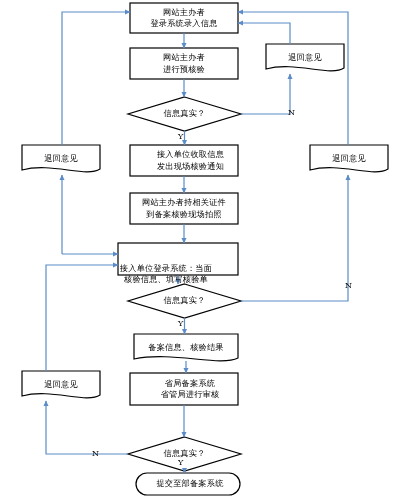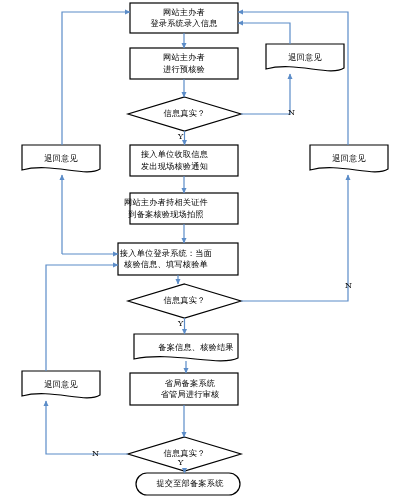--- a/index.html
+++ b/index.html
@@ -103,30 +103,30 @@
       </g>
   </svg>
 
   <div id="labels-layer">
       <div class="node-label" style="left: 130px; top: 3px; width: 108px; height: 30px;">网站主办者
 登录系统录入信息</div>
       <div class="node-label" style="left: 130px; top: 48px; width: 108px; height: 31px;">网站主办者
 进行预核验</div>
       <div class="node-label" style="left: 128px; top: 97px; width: 113px; height: 34px;">信息真实？</div>
       <div class="node-label" style="left: 266px; top: 44px; width: 78px; height: 28px;">退回意见</div>
-      <div class="node-label" style="left: 130px; top: 145px; width: 89px; height: 31px;">接入单位收取信息
+      <div class="node-label" style="left: 146px; top: 145px; width: 89px; height: 31px;">接入单位收取信息
 发出现场核验通知</div>
       <div class="node-label" style="left: 22px; top: 145px; width: 78px; height: 28px;">退回意见</div>
       <div class="node-label" style="left: 310px; top: 145px; width: 78px; height: 28px;">退回意见</div>
-      <div class="node-label" style="left: 112px; top: 193px; width: 108px; height: 31px;">网站主办者持相关证件
+      <div class="node-label" style="left: 130px; top: 193px; width: 108px; height: 31px;">网站主办者持相关证件
 到备案核验现场拍照</div>
-      <div class="node-label" style="left: 118px; top: 243px; width: 96px; height: 32px;">接入单位登录系统：当面
+      <div class="node-label" style="left: 118px; top: 258px; width: 96px; height: 32px;">接入单位登录系统：当面
 核验信息、填写核验单</div>
       <div class="node-label" style="left: 128px; top: 284px; width: 113px; height: 34px;">信息真实？</div>
-      <div class="node-label" style="left: 144px; top: 334px; width: 104px; height: 28px;">备案信息、核验结果</div>
+      <div class="node-label" style="left: 134px; top: 334px; width: 104px; height: 28px;">备案信息、核验结果</div>
       <div class="node-label" style="left: 130px; top: 373px; width: 120px; height: 32px;">省局备案系统
 省管局进行审核</div>
       <div class="node-label" style="left: 22px; top: 371px; width: 78px; height: 28px;">退回意见</div>
       <div class="node-label" style="left: 128px; top: 437px; width: 113px; height: 34px;">信息真实？</div>
       <div class="node-label" style="left: 136px; top: 473px; width: 108px; height: 22px;">提交至部备案系统</div>
     </div>
 
   <div id="edge-labels-layer">
       <div class="edge-label" style="left: 178px; top: 132px;">Y</div>
       <div class="edge-label" style="left: 288px; top: 108px;">N</div>

